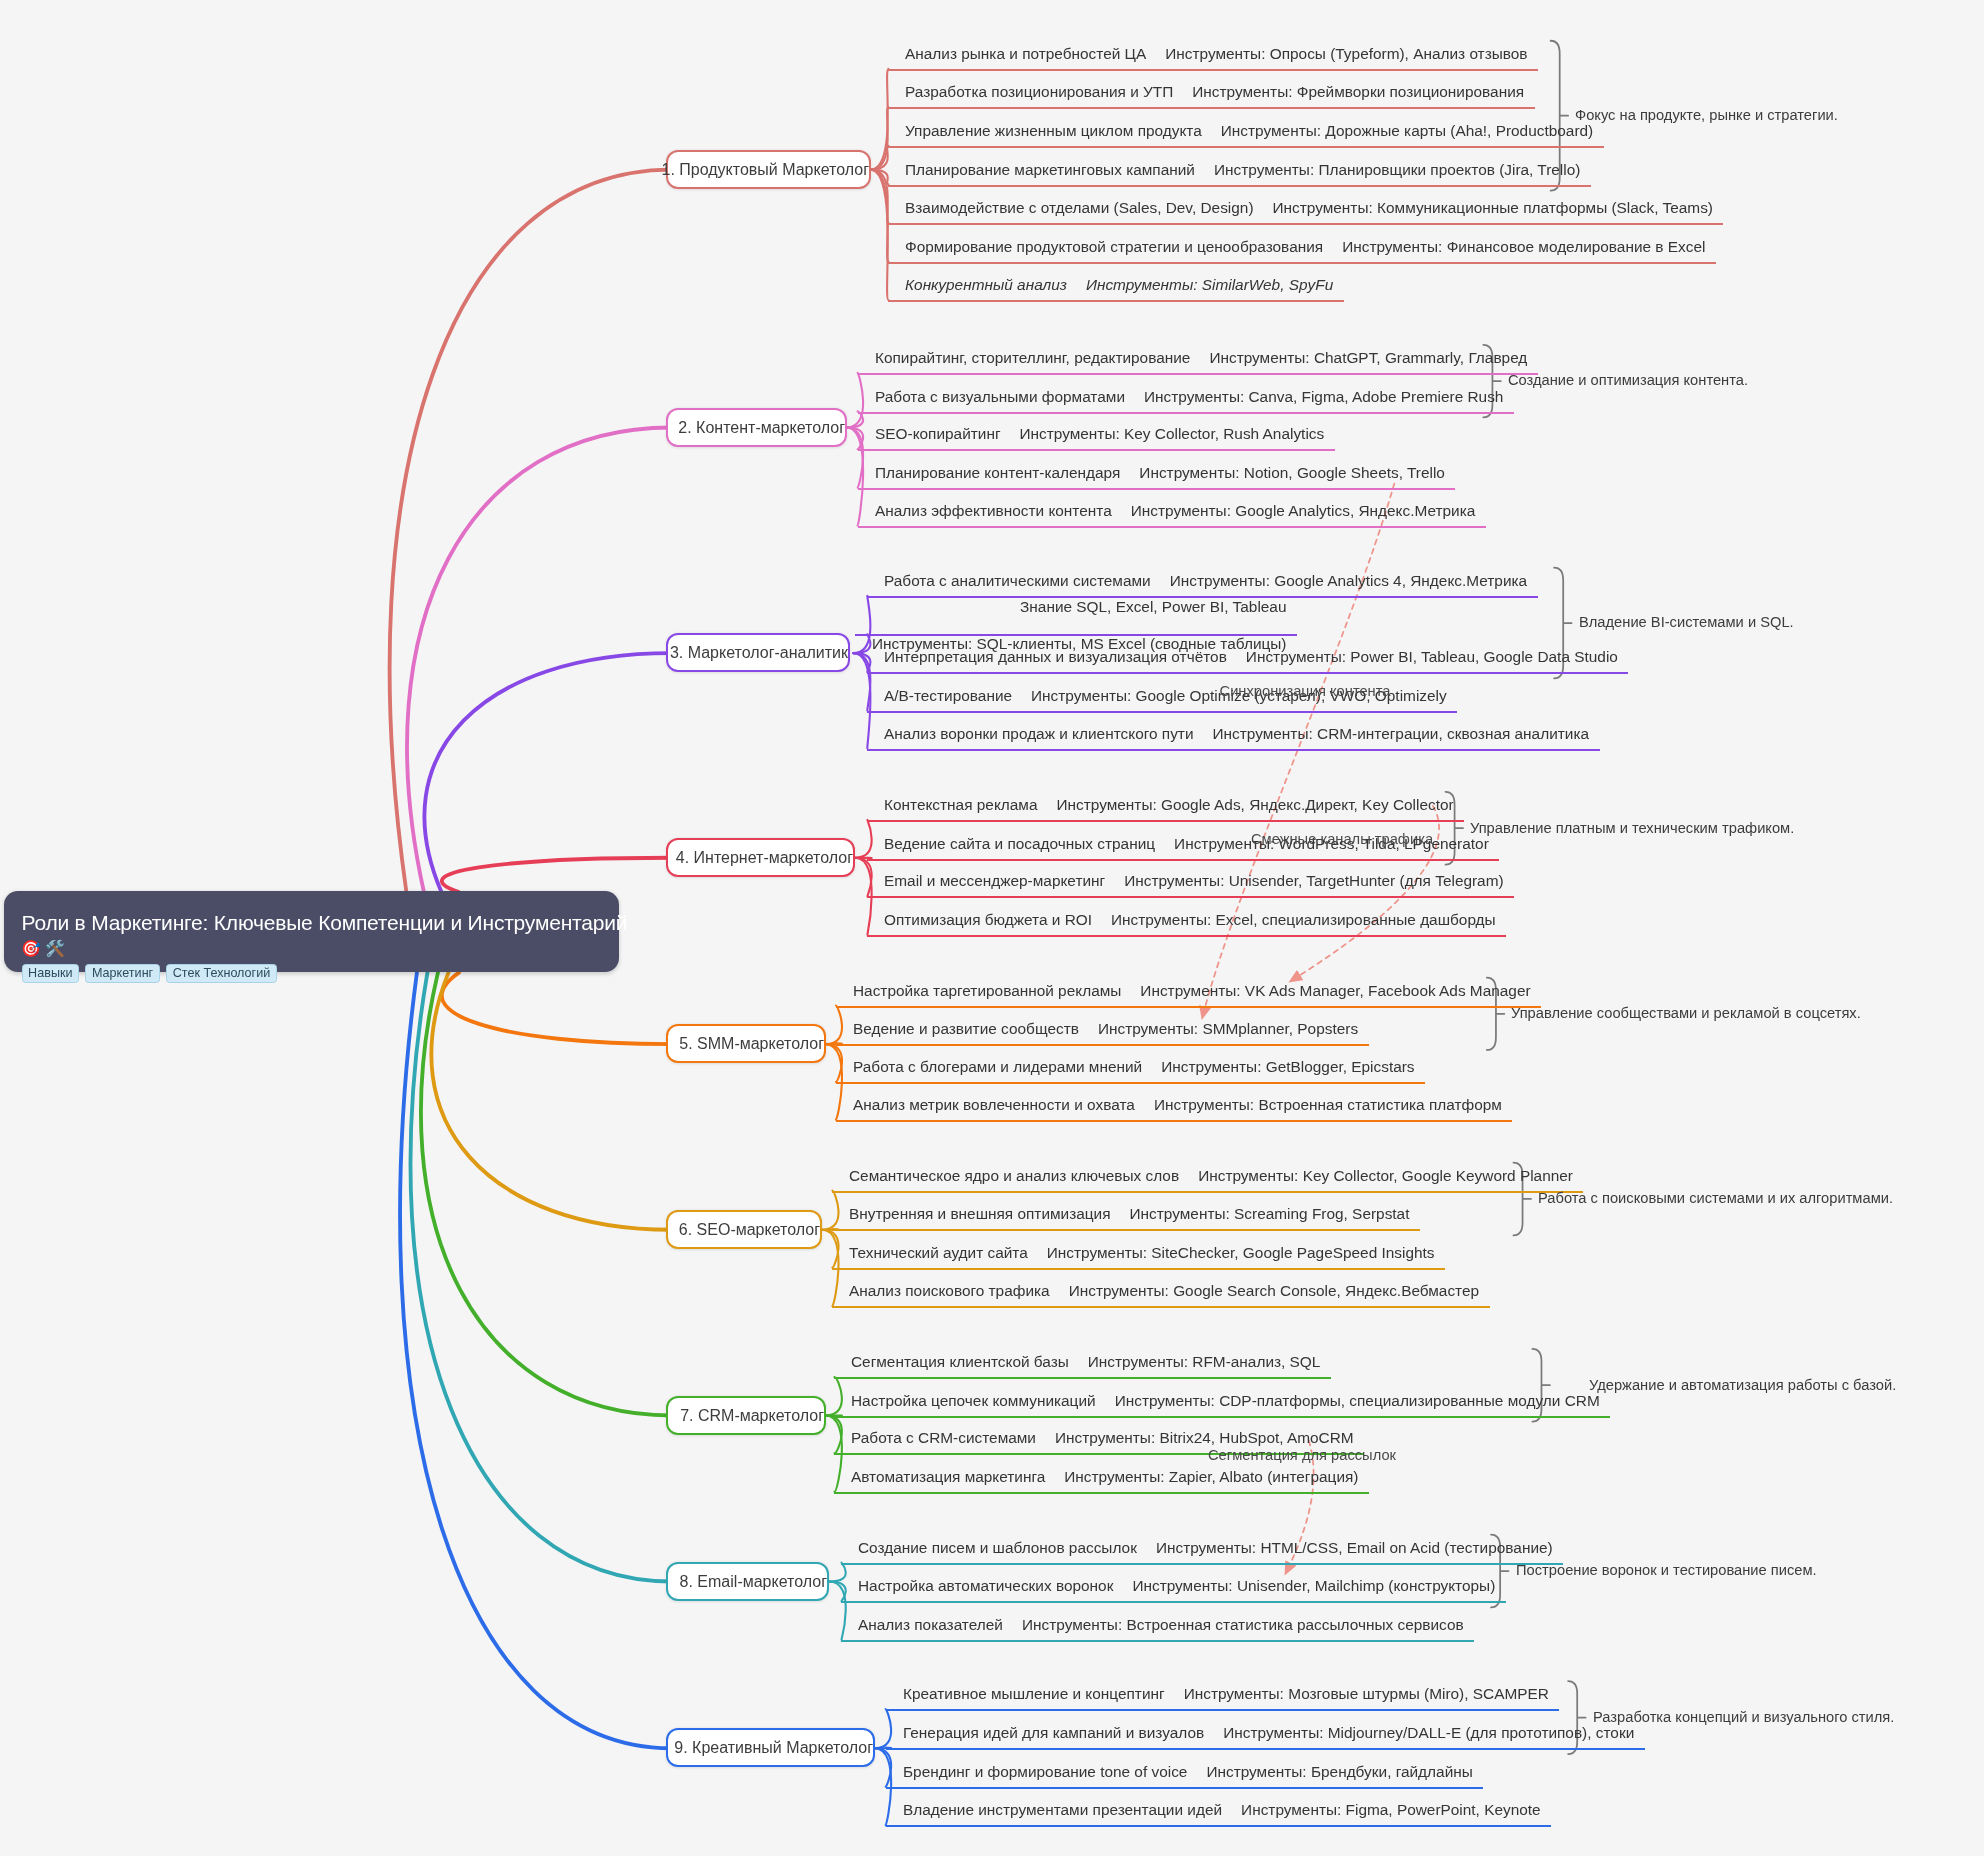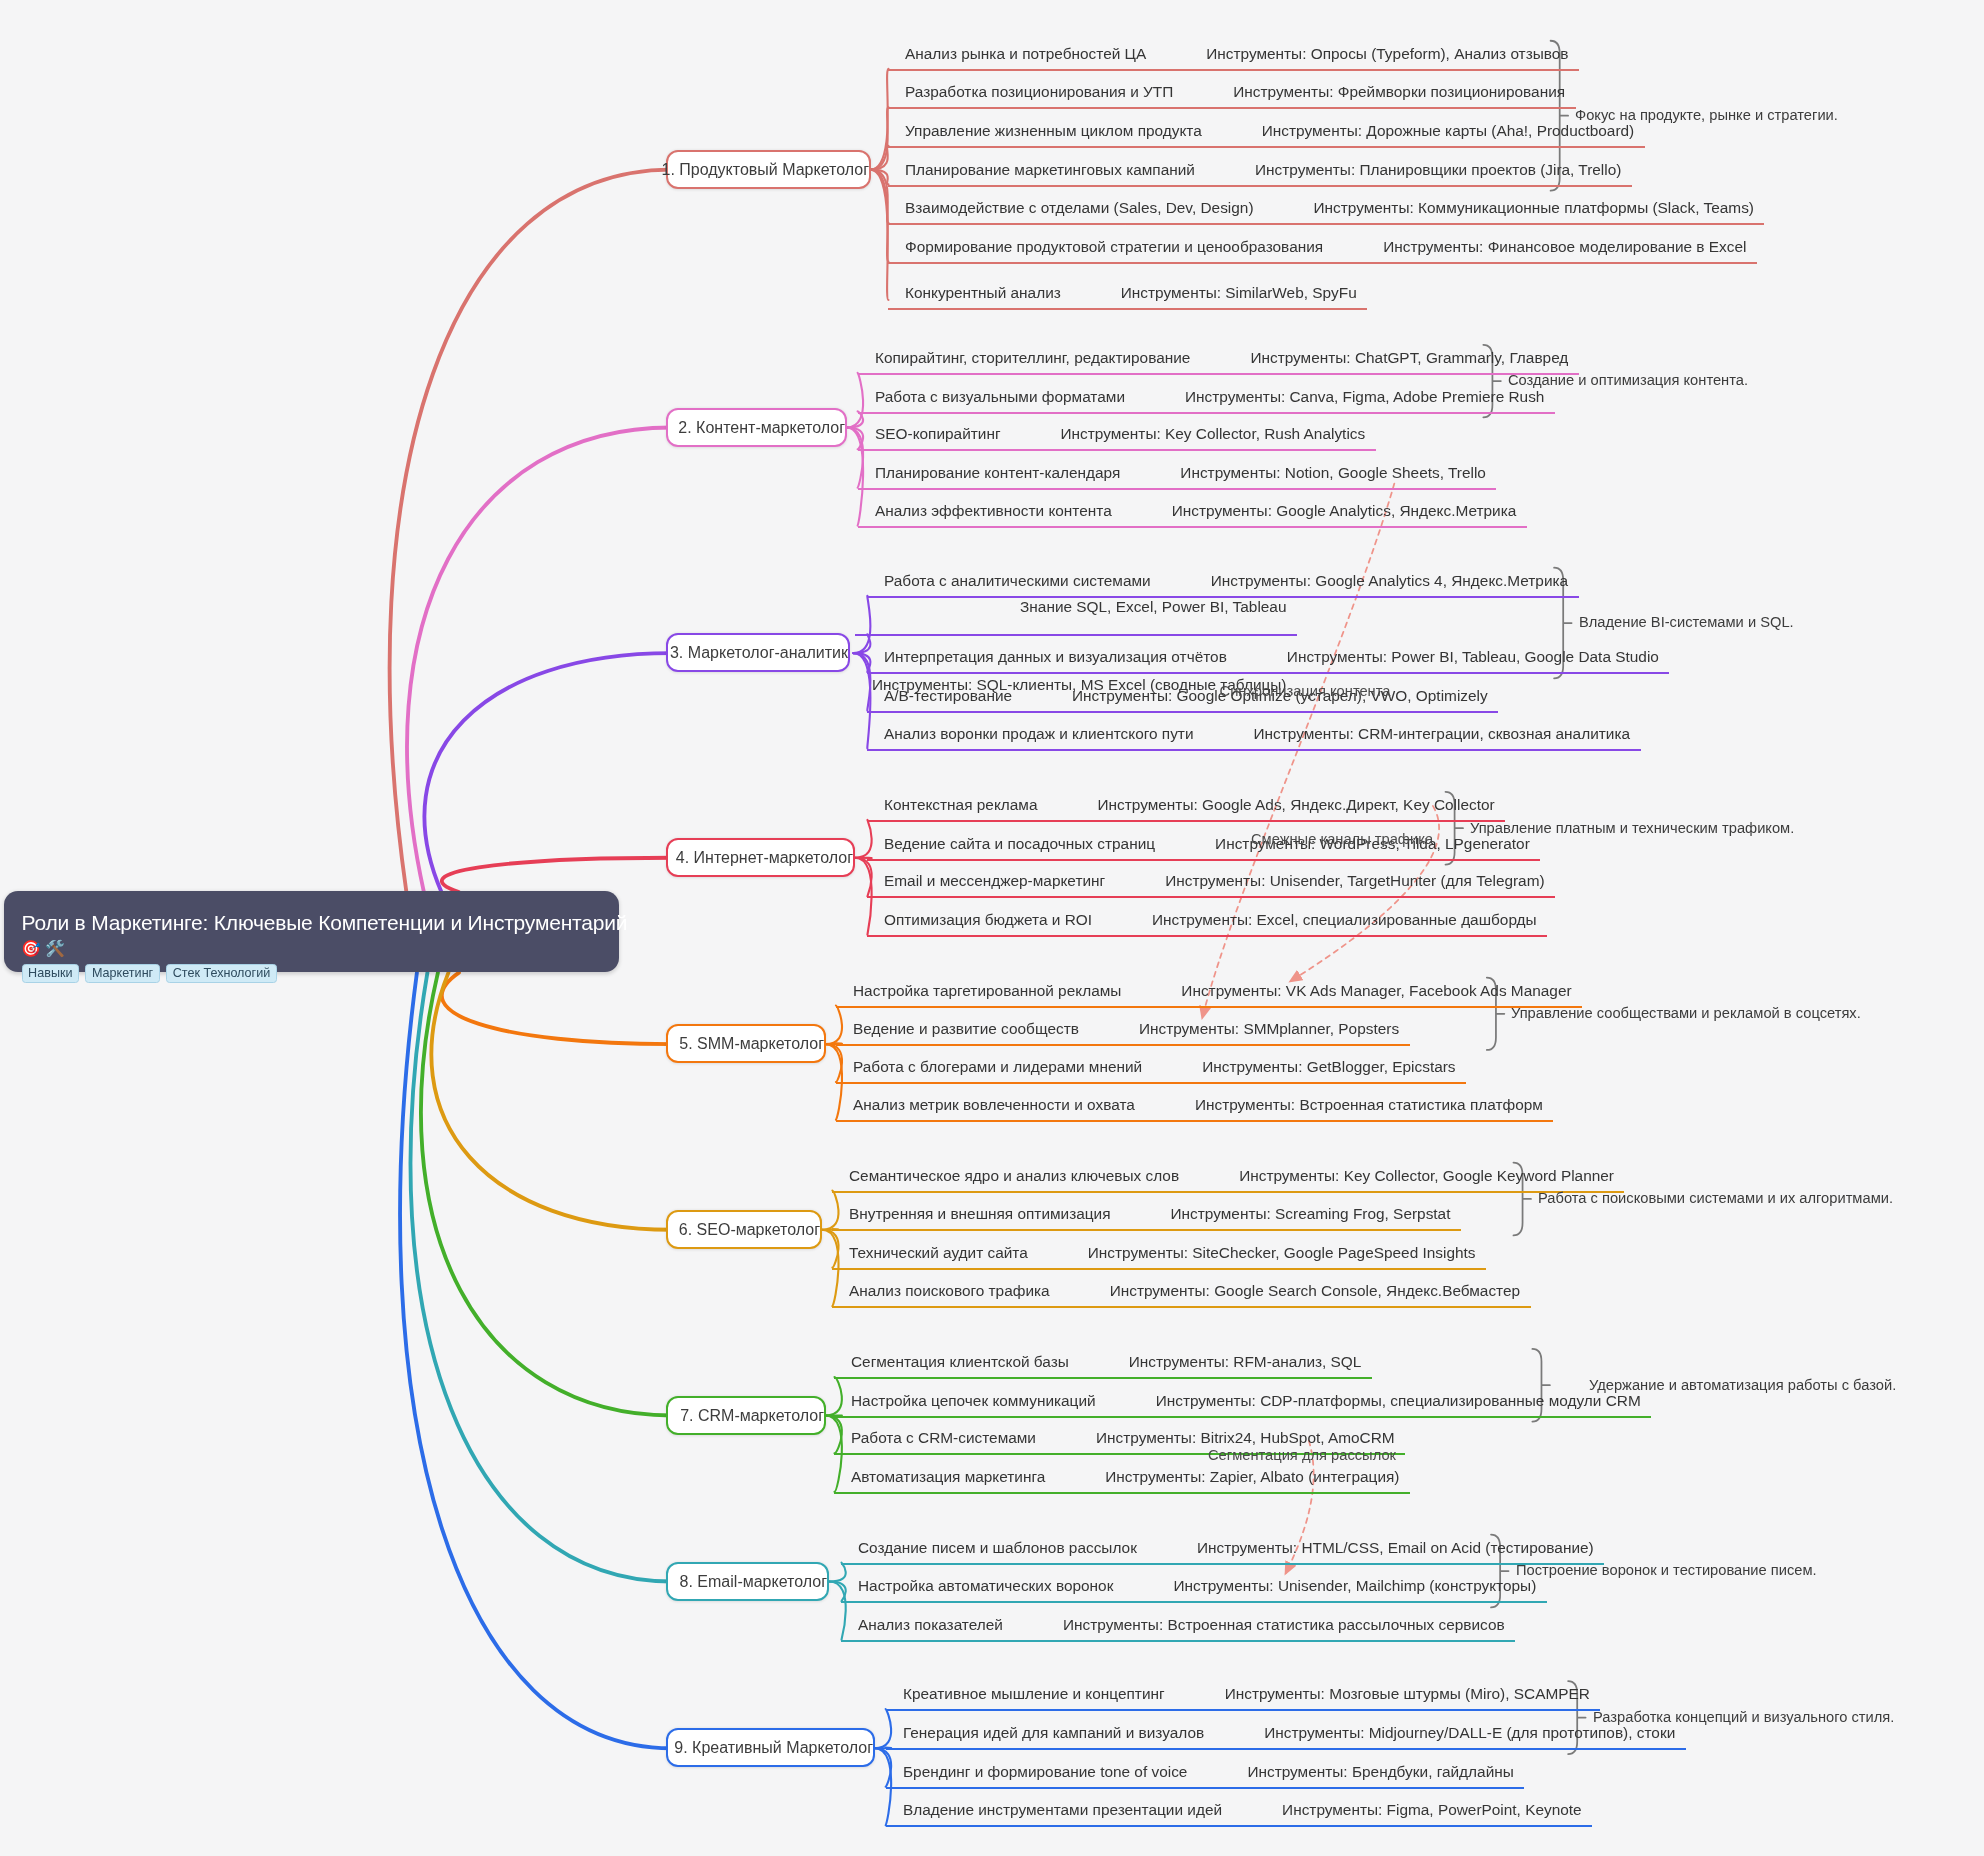--- a/index.html
+++ b/index.html
@@ -22,21 +22,21 @@
     background:#cfeaf6;border:0.7px solid #a8d2e6;color:#2e4b5e;
     font-size:12.6px;line-height:12.6px;padding:2.1px 5.6px;border-radius:3.5px;white-space:nowrap;
   }
   .branch-node{
     position:absolute;box-sizing:border-box;height:39px;background:#fff;
     border-radius:12px;display:flex;align-items:center;justify-content:flex-end;
     font-size:16px;color:#3d3d3d;white-space:nowrap;z-index:3;
     box-shadow:0 0.7px 2.8px rgba(0,0,0,.10);
   }
   .leaf{
-    position:absolute;display:flex;align-items:flex-end;gap:60px;
+    position:absolute;display:flex;align-items:flex-end;gap:19px;
     height:30px;box-sizing:content-box;padding:0 10.5px 5.6px 17px;
     white-space:nowrap;z-index:2;
   }
   .leaf .skill{font-size:15.4px;color:#353535;}
   .leaf .tools{font-size:15.4px;color:#353535;}
   .summary-label{
     position:absolute;font-size:14.7px;color:#3c3c3c;white-space:nowrap;
     height:21px;line-height:21px;z-index:2;
   }
   .relation-label{
@@ -146,21 +146,21 @@
       <span class="tools">Инструменты: Планировщики проектов (Jira, Trello)</span>
     </div>
     <div class="leaf" style="left: 888px; top: 187px; border-bottom: 2.5px solid rgb(217, 115, 110);">
       <span class="skill">Взаимодействие с отделами (Sales, Dev, Design)</span>
       <span class="tools">Инструменты: Коммуникационные платформы (Slack, Teams)</span>
     </div>
     <div class="leaf" style="left: 888px; top: 226px; border-bottom: 2.5px solid rgb(217, 115, 110);">
       <span class="skill">Формирование продуктовой стратегии и ценообразования</span>
       <span class="tools">Инструменты: Финансовое моделирование в Excel</span>
     </div>
-    <div class="leaf" style="left: 888px; top: 272px; border-bottom: 2.5px solid rgb(217, 115, 110);">
+    <div class="leaf" style="left: 888px; top: 264px; border-bottom: 2.5px solid rgb(217, 115, 110); font-style: italic;">
       <span class="skill">Конкурентный анализ</span>
       <span class="tools">Инструменты: SimilarWeb, SpyFu</span>
     </div>
     <div class="summary-label" style="left: 1575px; top: 105px;">Фокус на продукте, рынке и стратегии.</div>
     <div class="branch-node" style="left: 666px; top: 408px; width: 181px; border: 2.5px solid rgb(226, 111, 198);">
       <span>2. Контент-маркетолог</span>
     </div>
     <div class="leaf" style="left: 858px; top: 337px; border-bottom: 2.5px solid rgb(226, 111, 198);">
       <span class="skill">Копирайтинг, сторителлинг, редактирование</span>
       <span class="tools">Инструменты: ChatGPT, Grammarly, Главред</span>

